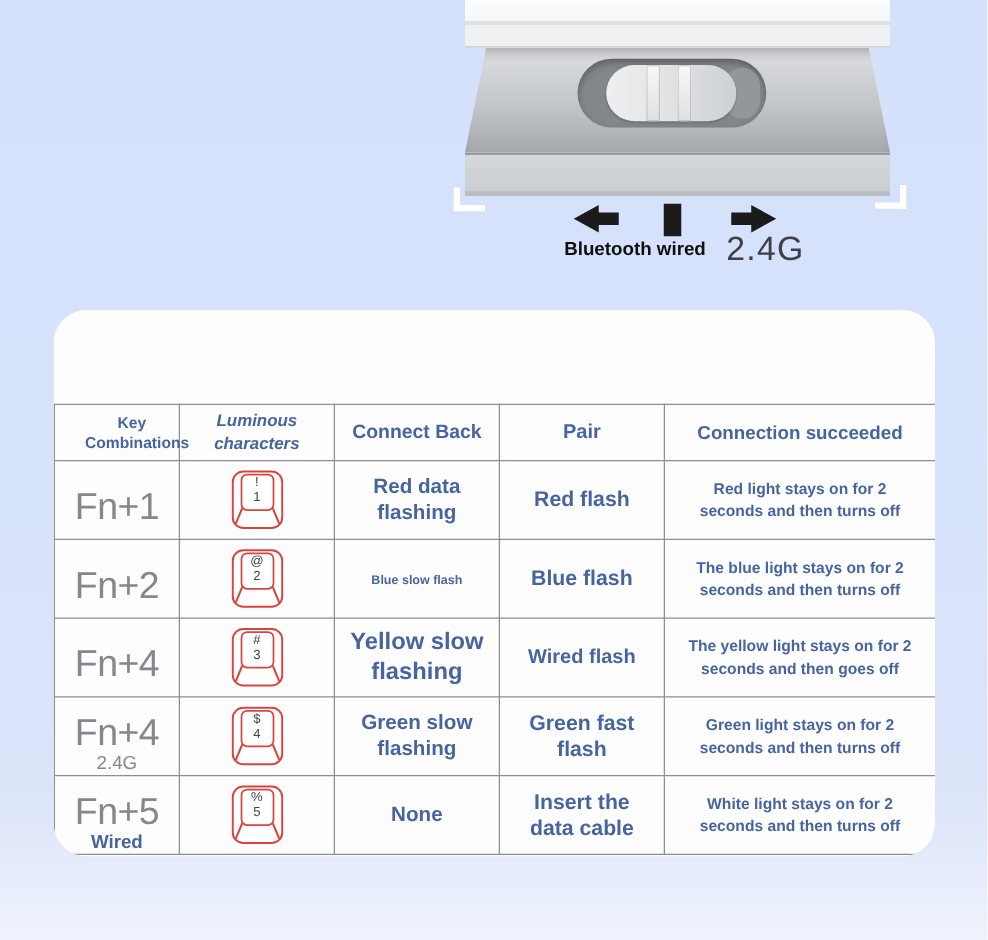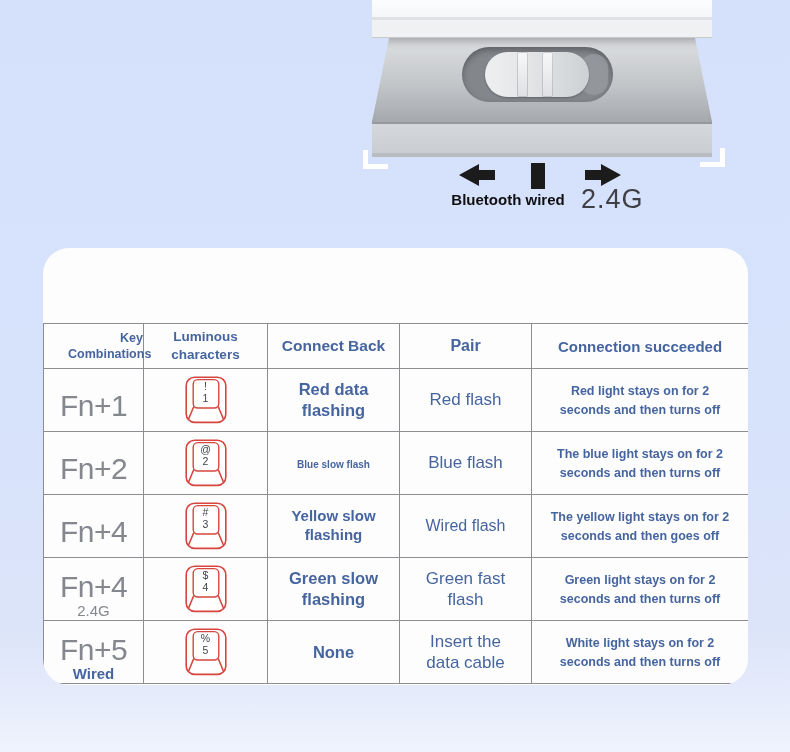--- a/index.html
+++ b/index.html
@@ -64,31 +64,31 @@
   .pill{margin:12px auto 0;width:382px;height:46px;border-radius:23px;background:var(--pill-bg,#64759c);
     color:#fff;font-size:19px;font-weight:bold;text-align:center;line-height:46px;letter-spacing:.2px;}
 
   
   table{position:absolute;left:0;top:75px;width:705px;border-collapse:collapse;table-layout:fixed;}
   th,td{border:1px solid var(--border-gray,#8d8e92);vertical-align:middle;text-align:center;padding:0;}
   thead tr{height:45px;}
   tbody tr{height:63px;}
   .pre{white-space:pre-line;}
   th{color:var(--accent-blue,#46659f);font-weight:bold;}
-  .th-key{text-align:right;padding-left:24px;font-size:12.5px;line-height:1.3;}
-  .th-lum{font-size:13.5px;line-height:1.35;}
+  .th-key{text-align:center;padding-left:24px;font-size:12.5px;line-height:1.3;}
+  .th-lum{font-size:13.5px;line-height:1.35;font-style:italic;}
   .th-cb{font-size:15.5px;}
   .th-pair{font-size:16px;}
   .th-succ{font-size:15px;}
   .key-main{font-size:30px;font-weight:400;color:var(--key-gray,#84878e);line-height:1.05;letter-spacing:-.5px;margin-top:12px;}
   .key-sub{font-size:15px;line-height:1.1;margin-top:1px;}
   .key-sub--gray{color:var(--key-gray,#84878e);font-weight:400;}
   .key-sub--blue{color:var(--accent-blue,#46659f);font-weight:bold;}
   .cell-cb{font-size:16.5px;font-weight:bold;color:var(--accent-blue,#46659f);line-height:1.25;}
-  .cell-pair{font-size:17px;font-weight:normal;color:var(--accent-blue,#46659f);line-height:1.25;}
+  .cell-pair{font-size:17px;font-weight:bold;color:var(--accent-blue,#46659f);line-height:1.25;}
   .cell-succ{font-size:12.5px;font-weight:bold;color:var(--accent-blue,#46659f);line-height:1.4;}
 
   
   .keycap{position:relative;display:inline-block;width:42px;height:48px;vertical-align:middle;}
   .keycap svg{position:absolute;inset:0;}
   .keycap-txt{position:absolute;left:0;right:0;top:4px;text-align:center;
     font-size:10.5px;line-height:1.15;color:#3e434c;font-weight:400;}
   .keycap-txt span{display:block;}
 </style>
 </head>
@@ -209,21 +209,21 @@
                   <line x1="8.6" y1="31" x2="3.8" y2="42.5"></line>
                   <line x1="33.4" y1="31" x2="38.2" y2="42.5"></line>
                 </g>
               </svg>
               <span class="keycap-txt">
                 <span>#</span>
                 <span>3</span>
               </span>
             </span>
           </td>
-          <td><span class="cell-cb pre" style="font-size:15px">Yellow slow
+          <td><span class="cell-cb pre" style="font-size:19px">Yellow slow
 flashing</span></td>
           <td><span class="cell-pair pre" style="font-size:16px">Wired flash</span></td>
           <td><span class="cell-succ pre">The yellow light stays on for 2
 seconds and then goes off</span></td>
         </tr>
 
         <tr>
           <td>
             <div class="key-main">Fn+4</div>
             <div class="key-sub key-sub--gray">2.4G</div>

